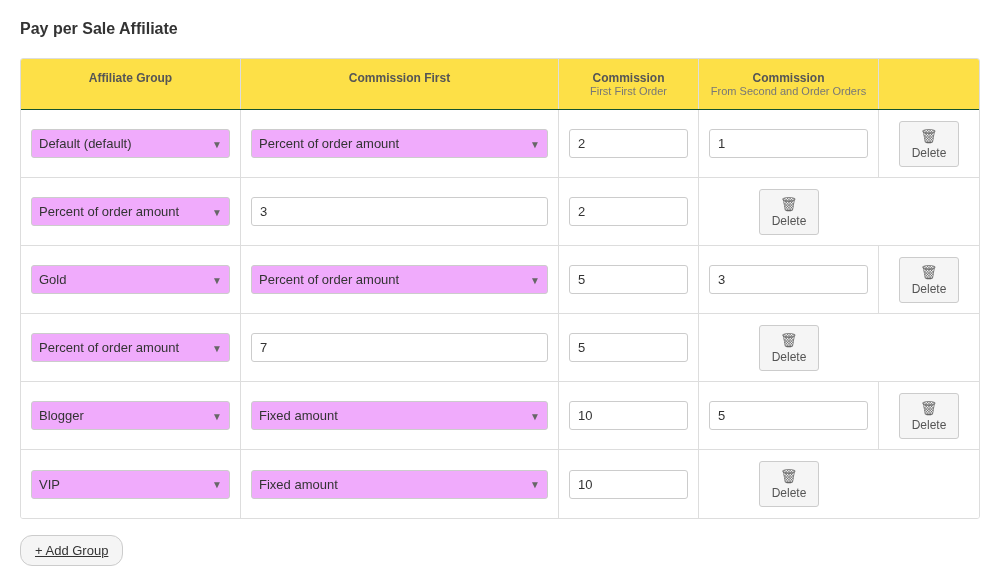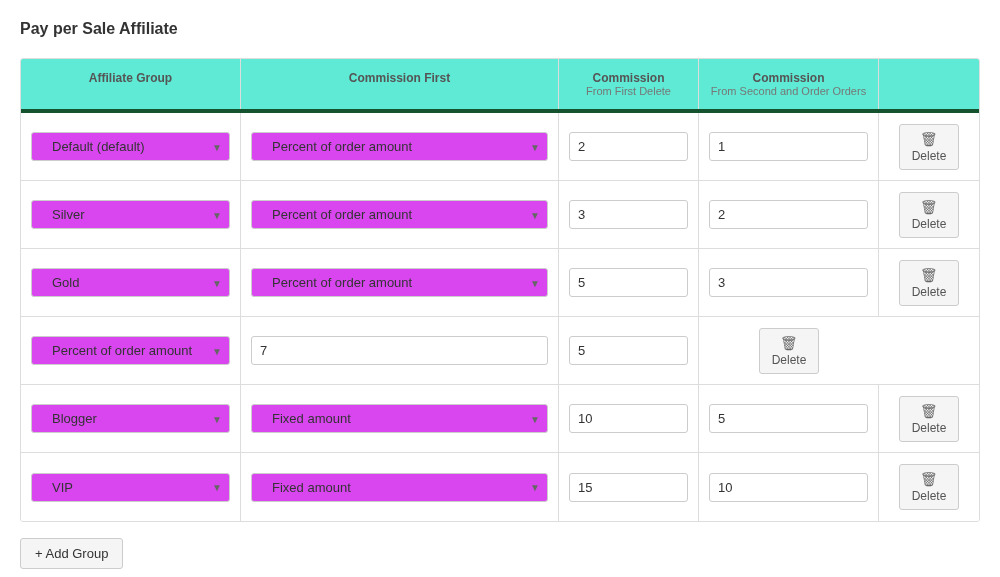--- a/index.html
+++ b/index.html
@@ -18,22 +18,22 @@
     }
     .table-wrapper {
       width: 100%;
       border: 1px solid #ddd;
       border-radius: 3px;
       overflow: hidden;
     }
     .table-header {
       display: grid;
       grid-template-columns: 220px 1fr 140px 180px 100px;
-      background: #5eead4;
-      border-bottom: 4px solid #14532d;
+      background: #fde047;
+      border-bottom: 1px solid #14532d;
     }
     .table-header .col-header {
       padding: 12px 10px;
       text-align: center;
       font-weight: bold;
       font-size: 12px;
       color: #555;
       border-right: 1px solid #ddd;
     }
     .table-header .col-header:last-child {
@@ -66,24 +66,24 @@
     .table-row .cell:last-child {
       border-right: none;
       justify-content: center;
     }
     .select-wrapper {
       position: relative;
       width: 100%;
     }
     .select-wrapper select {
       width: 100%;
-      padding: 6px 28px 6px 20px;
-      border: 1px solid #ccc;
-      border-radius: 3px;
-      background: #d946ef;
+      padding: 6px 28px 6px 7px;
+      border: 1px solid #ccc;
+      border-radius: 3px;
+      background: #f0abfc;
       appearance: none;
       -webkit-appearance: none;
       font-size: 13px;
       color: #333;
       cursor: pointer;
     }
     .select-wrapper::after {
       content: '▼';
       position: absolute;
       right: 8px;
@@ -118,38 +118,39 @@
       font-size: 14px;
       color: #666;
     }
     .footer {
       margin-top: 16px;
     }
     .add-btn {
       padding: 7px 14px;
       background: #f5f5f5;
       border: 1px solid #ccc;
-      border-radius: 3px;
+      border-radius: 12px;
       cursor: pointer;
       font-size: 13px;
       color: #333;
+      text-decoration: underline;
     }
   </style>
 </head>
 <body>
 
 <h2>Pay per Sale Affiliate</h2>
 
 <div class="table-wrapper">
   <div class="table-header">
     <div class="col-header">Affiliate Group</div>
     <div class="col-header">Commission First</div>
     <div class="col-header">
       <span>Commission</span>
-      <span class="sub">From First Delete</span>
+      <span class="sub">First First Order</span>
     </div>
     <div class="col-header">
       <span>Commission</span>
       <span class="sub">From Second and Order Orders</span>
     </div>
     <div class="col-header"></div>
   </div>
 
   <div id="table-body">
       <div class="table-row">
@@ -167,23 +168,20 @@
         </div>
         <div class="cell">
           <button class="delete-btn">
             <span class="delete-icon">🗑</span>
             <span>Delete</span>
           </button>
         </div>
       </div>
       <div class="table-row">
         <div class="cell">
-          <div class="select-wrapper"><select><option value="Default (default)">Default (default)</option><option value="Silver" selected="">Silver</option><option value="Gold">Gold</option><option value="Platinum">Platinum</option><option value="Blogger">Blogger</option><option value="VIP">VIP</option></select></div>
-        </div>
-        <div class="cell">
           <div class="select-wrapper"><select><option value="Percent of order amount">Percent of order amount</option><option value="Fixed amount">Fixed amount</option></select></div>
         </div>
         <div class="cell">
           <input type="text" class="input-field" value="3" style="">
         </div>
         <div class="cell">
           <input type="text" class="input-field" value="2" style="">
         </div>
         <div class="cell">
           <button class="delete-btn">
@@ -248,23 +246,20 @@
             <span>Delete</span>
           </button>
         </div>
       </div>
       <div class="table-row">
         <div class="cell">
           <div class="select-wrapper"><select><option value="Default (default)">Default (default)</option><option value="Silver">Silver</option><option value="Gold">Gold</option><option value="Platinum">Platinum</option><option value="Blogger">Blogger</option><option value="VIP" selected="">VIP</option></select></div>
         </div>
         <div class="cell">
           <div class="select-wrapper"><select><option value="Percent of order amount">Percent of order amount</option><option value="Fixed amount" selected="">Fixed amount</option></select></div>
-        </div>
-        <div class="cell">
-          <input type="text" class="input-field" value="15" style="">
         </div>
         <div class="cell">
           <input type="text" class="input-field" value="10" style="">
         </div>
         <div class="cell">
           <button class="delete-btn">
             <span class="delete-icon">🗑</span>
             <span>Delete</span>
           </button>
         </div>

